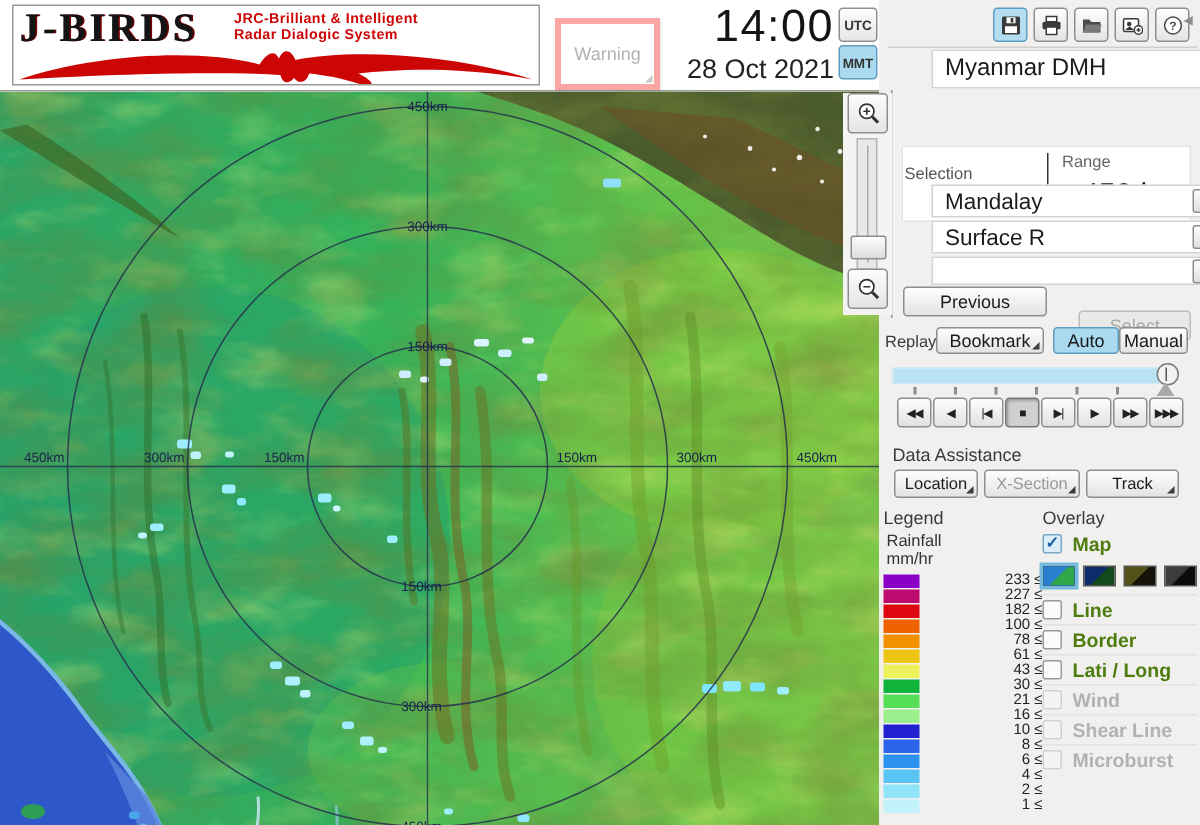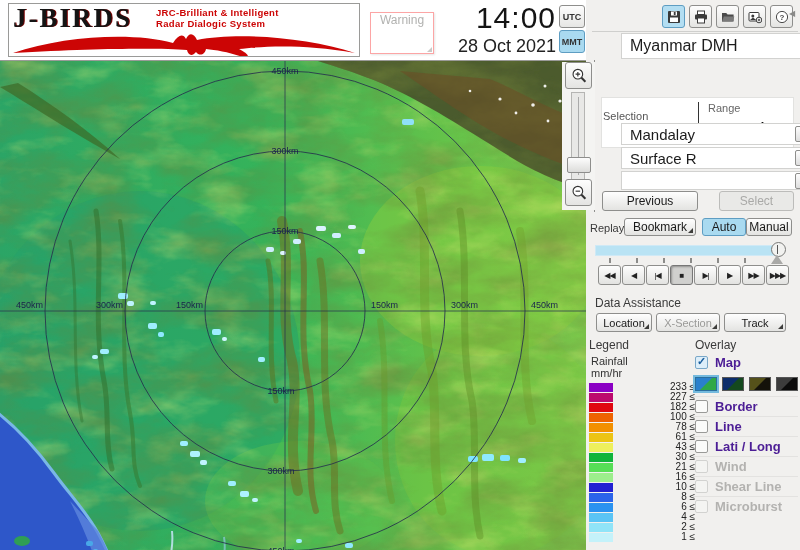--- a/index.html
+++ b/index.html
@@ -10,21 +10,21 @@
   .topbar{position:absolute;left:0;top:0;width:586px;height:60px;background:#fff;z-index:5;}
   .logo{position:absolute;left:8px;top:3px;width:352px;height:54px;border:1px solid #9a9a98;
     background:#fff;box-sizing:border-box;overflow:hidden;}
   .logo-row{display:flex;align-items:flex-start;padding:1px 0 0 4px;}
   .logo-main{font-family:"Liberation Serif",serif;font-weight:bold;font-size:27px;line-height:26px;
     color:#141414;letter-spacing:2px;text-shadow:1px 0 #7a0000;}
   .logo-sub{display:flex;flex-direction:column;margin-left:24px;margin-top:2px;}
   .logo-sub span{color:#cc0505;font-size:9.5px;font-weight:bold;line-height:11px;letter-spacing:.3px;}
   .bird{position:absolute;left:2px;top:26px;width:346px;height:28px;}
   .warnbox{position:absolute;left:370px;top:12px;width:62px;height:40px;background:#fff;
-    border:1px solid #fca5a5;box-shadow:1px 1px 2px rgba(0,0,0,.10);display:flex;align-items:flex-start;
+    border:4px solid #fca5a5;box-shadow:1px 1px 2px rgba(0,0,0,.10);display:flex;align-items:center;
     justify-content:center;font-size:12px;color:#b2b2b0;}
   .warnbox::after{content:"";position:absolute;right:1px;bottom:1px;border-left:5px solid transparent;
     border-bottom:5px solid #c9c9c7;}
   .clock{position:absolute;left:430px;top:0;width:126px;height:60px;text-align:right;}
   .clock .time{font-size:30px;color:#141414;line-height:36px;letter-spacing:1px;}
   .clock .date{font-size:18px;color:#222;line-height:20px;}
   .tz{position:absolute;left:559px;top:5px;width:26px;}
   .tzbtn{width:26px;height:23px;margin:0 0 2px 0;border:1px solid #8e8e8c;border-radius:3px;
     background:linear-gradient(#fdfdfd,#e6e6e4);font-family:"Liberation Sans",sans-serif;
     font-size:9px;font-weight:bold;color:#333;padding:0;}
@@ -81,21 +81,21 @@
   .lrow{display:flex;align-items:center;height:10px;}
   .lsw{width:24px;height:9px;flex:0 0 24px;}
   .lval{flex:1;text-align:right;font-size:10px;color:#222;line-height:10px;}
 
   
   .overlay{position:absolute;left:107px;top:338px;width:107px;}
   .otitle{position:absolute;left:2px;top:0;font-size:12px;color:#3a3a3a;}
   .orows{position:absolute;left:0;top:15px;width:105px;}
   .orow{display:flex;align-items:center;gap:7px;height:19px;padding-left:2px;}
   .orow + .orow,.swrow + .orow{border-top:1px solid #e3e2e0;}
-  .olab{font-size:13px;font-weight:bold;color:#4c1d95;white-space:nowrap;}
+  .olab{font-size:13px;font-weight:bold;color:#4d7c0f;white-space:nowrap;}
   .orow.dis .olab{color:#b3b2b0;}
   .cb{width:13px;height:13px;box-sizing:border-box;border:1px solid #9a9a98;background:#fbfbfa;
     border-radius:2px;position:relative;flex:0 0 13px;}
   .cb.checked{background:#ddeef9;border-color:#7aa8c8;}
   .cb.checked::after{content:"✓";position:absolute;left:1px;top:-2px;font-size:11px;font-weight:bold;color:#1c5f9e;}
   .cb.disabled{border-color:#d2d2d0;background:#f4f4f2;}
   .swrow{display:flex;gap:5px;height:22px;align-items:center;padding:1px 0 1px 2px;}
   .msw{width:22px;height:14px;border:1px solid #555;box-sizing:border-box;}
   .msw.sel{outline:2px solid #74bade;border-color:#2a6f9e;}
 
@@ -358,21 +358,21 @@
     </div>
     <div class="fld" style="left:15px;top:147px;width:193px;height:22px;">
       <span>Surface R</span>
       <button class="dd">▼</button>
     </div>
     <div class="fld" style="left:15px;top:171px;width:193px;height:19px;">
       <button class="dd" style="top:1px;">▼</button>
     </div>
 
     <button class="btn" style="left:16px;top:191px;width:96px;height:20px;">Previous</button>
-    <button class="btn dis" style="left:133px;top:191px;width:75px;height:20px;">Select</button>
+    <button class="btn dis" style="left:133px;top:207px;width:75px;height:20px;">Select</button>
 
     <span class="seclab" style="left:4px;top:222px;font-size:11px;">Replay</span>
     <button class="btn corner" style="left:38px;top:218px;width:72px;height:18px;">Bookmark</button>
     <button class="btn blue" style="left:116px;top:218px;width:44px;height:18px;">Auto</button>
     <button class="btn" style="left:160px;top:218px;width:46px;height:18px;">Manual</button>
 
     <div class="slider">
       <div class="strack"></div>
       <span class="stick" style="left:14px;"></span>
         <span class="stick" style="left:41px;"></span>
@@ -482,25 +482,25 @@
             <span class="olab">Map</span>
           </div>
           <div class="swrow">
             <span class="msw sel" style="background: linear-gradient(135deg, rgb(42, 128, 204) 48%, rgb(47, 168, 72) 52%);"></span>
             <span class="msw" style="background: linear-gradient(135deg, rgb(12, 45, 106) 48%, rgb(20, 73, 30) 52%);"></span>
             <span class="msw" style="background: linear-gradient(135deg, rgb(85, 81, 26) 48%, rgb(20, 18, 10) 52%);"></span>
             <span class="msw" style="background: linear-gradient(135deg, rgb(60, 60, 60) 48%, rgb(11, 11, 11) 52%);"></span>
           </div>
           <div class="orow">
             <span class="cb"></span>
-            <span class="olab">Border</span>
+            <span class="olab">Line</span>
           </div>
           <div class="orow">
             <span class="cb"></span>
-            <span class="olab">Line</span>
+            <span class="olab">Border</span>
           </div>
           <div class="orow">
             <span class="cb"></span>
             <span class="olab">Lati / Long</span>
           </div>
           <div class="orow dis">
             <span class="cb disabled"></span>
             <span class="olab">Wind</span>
           </div>
           <div class="orow dis">

